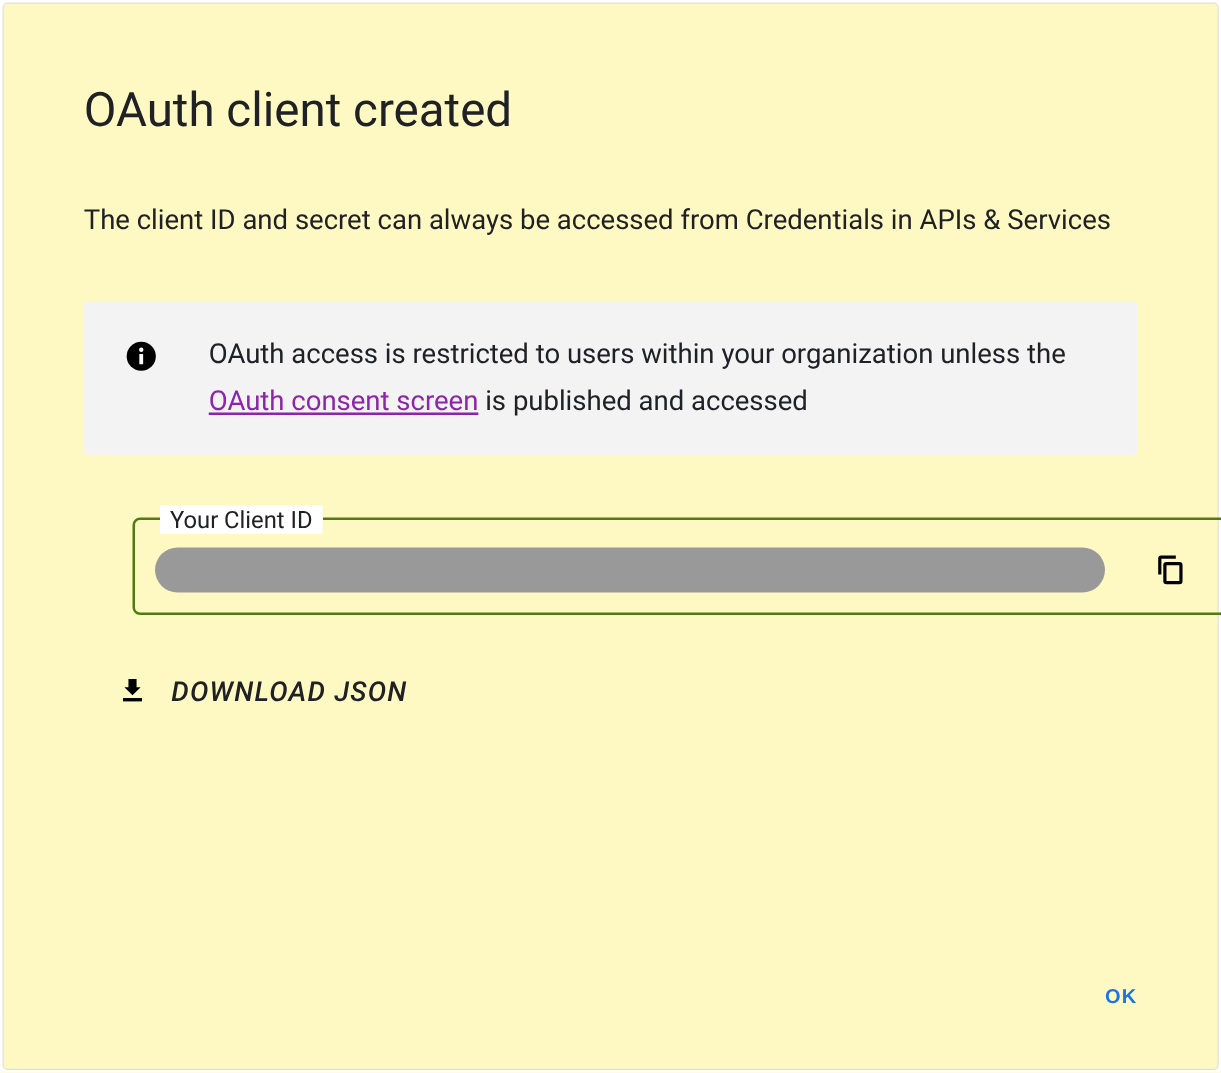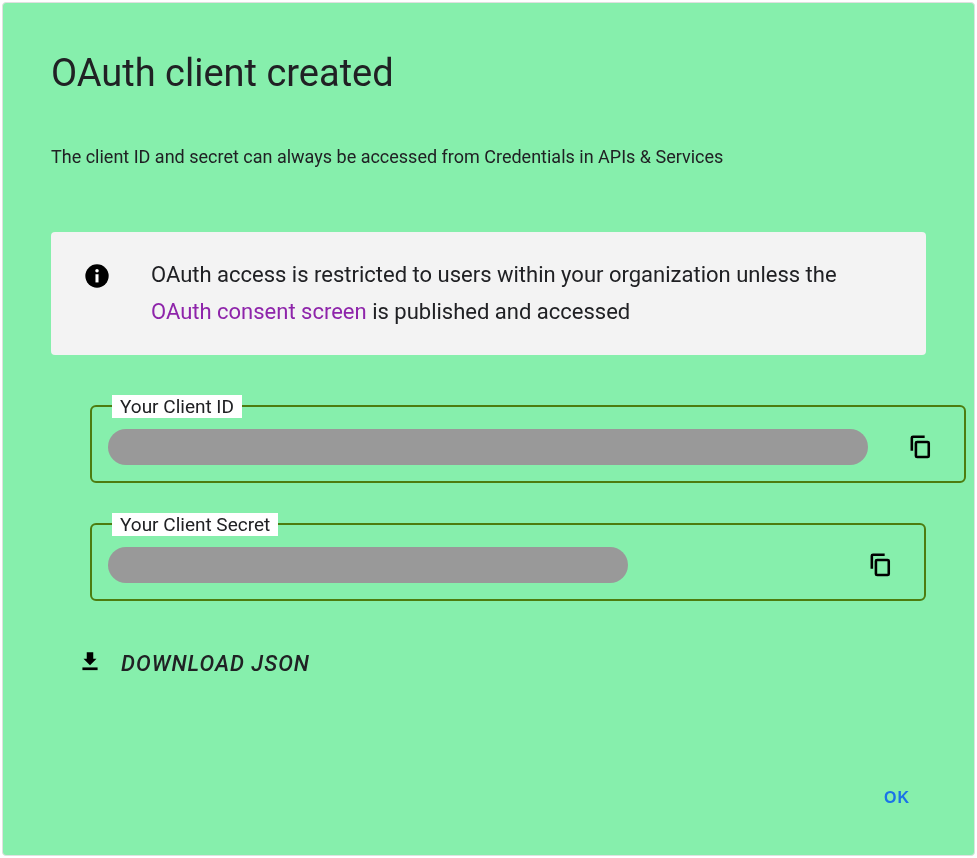--- a/index.html
+++ b/index.html
@@ -13,39 +13,39 @@
       width: 977px;
       height: 858px;
       position: relative;
     }
     .dialog {
       position: absolute;
       top: 2px;
       left: 2px;
       width: 973px;
       height: 854px;
-      background: #86efac;
+      background: #fef9c3;
       border: 1px solid #e0e0e0;
       border-radius: 4px;
-      padding: 48px;
+      padding: 64px;
       display: flex;
       flex-direction: column;
     }
     .title {
       font-size: 38px;
       font-weight: 400;
       color: #202124;
       margin-bottom: 48px;
       letter-spacing: 0px;
     }
     .subtitle {
-      font-size: 18px;
+      font-size: 22px;
       color: #202124;
       line-height: 1.6;
-      margin-bottom: 60px;
+      margin-bottom: 47px;
     }
     .notice-box {
       background: #f3f3f3;
       border-radius: 4px;
       padding: 24px 32px;
       display: flex;
       align-items: flex-start;
       gap: 40px;
       margin-bottom: 40px;
     }
@@ -55,20 +55,21 @@
       flex-shrink: 0;
       margin-top: 6px;
     }
     .notice-text {
       font-size: 22px;
       color: #202124;
       line-height: 1.7;
     }
     .notice-link {
       color: #8e24aa;
+      text-decoration: underline;
       text-decoration-color: #8e24aa;
       cursor: pointer;
     }
     .fieldset {
       border: 2px solid #4d7c0f;
       border-radius: 6px;
       padding: 0 16px 12px 16px;
       margin-bottom: 30px;
       position: relative;
       margin-left: 39px;
@@ -181,35 +182,20 @@
         <span>
           <svg class="copy-icon" viewBox="0 0 24 24" fill="none" stroke="#000000" stroke-width="2.2">
             <rect x="8.5" y="8.5" width="11" height="13" rx="1"></rect>
             <path d="M5 16 V5 a1 1 0 0 1 1-1 h10"></path>
           </svg>
         </span>
       </button>
     </div>
   </fieldset>
 
-  <fieldset class="fieldset">
-    <legend class="legend">Your Client Secret</legend>
-    <div class="field-row">
-      <div class="redacted-short"></div>
-      <div class="field-spacer"></div>
-      <button class="copy-btn">
-        <span>
-          <svg class="copy-icon" viewBox="0 0 24 24" fill="none" stroke="#000000" stroke-width="2.2">
-            <rect x="8.5" y="8.5" width="11" height="13" rx="1"></rect>
-            <path d="M5 16 V5 a1 1 0 0 1 1-1 h10"></path>
-          </svg>
-        </span>
-      </button>
-    </div>
-  </fieldset>
 
   <div class="download-row">
     <span>
       <svg class="download-icon" viewBox="0 0 24 24" fill="#000000">
         <path d="M12 3 L12 13 M12 13 L7 8 M12 13 L17 8" stroke="#000000" stroke-width="0" fill="none"></path>
         <polygon points="12,15 6,9 9,9 9,3 15,3 15,9 18,9"></polygon>
         <rect x="5" y="17" width="14" height="2.5"></rect>
       </svg>
     </span>
     <span class="download-label">DOWNLOAD JSON</span>

